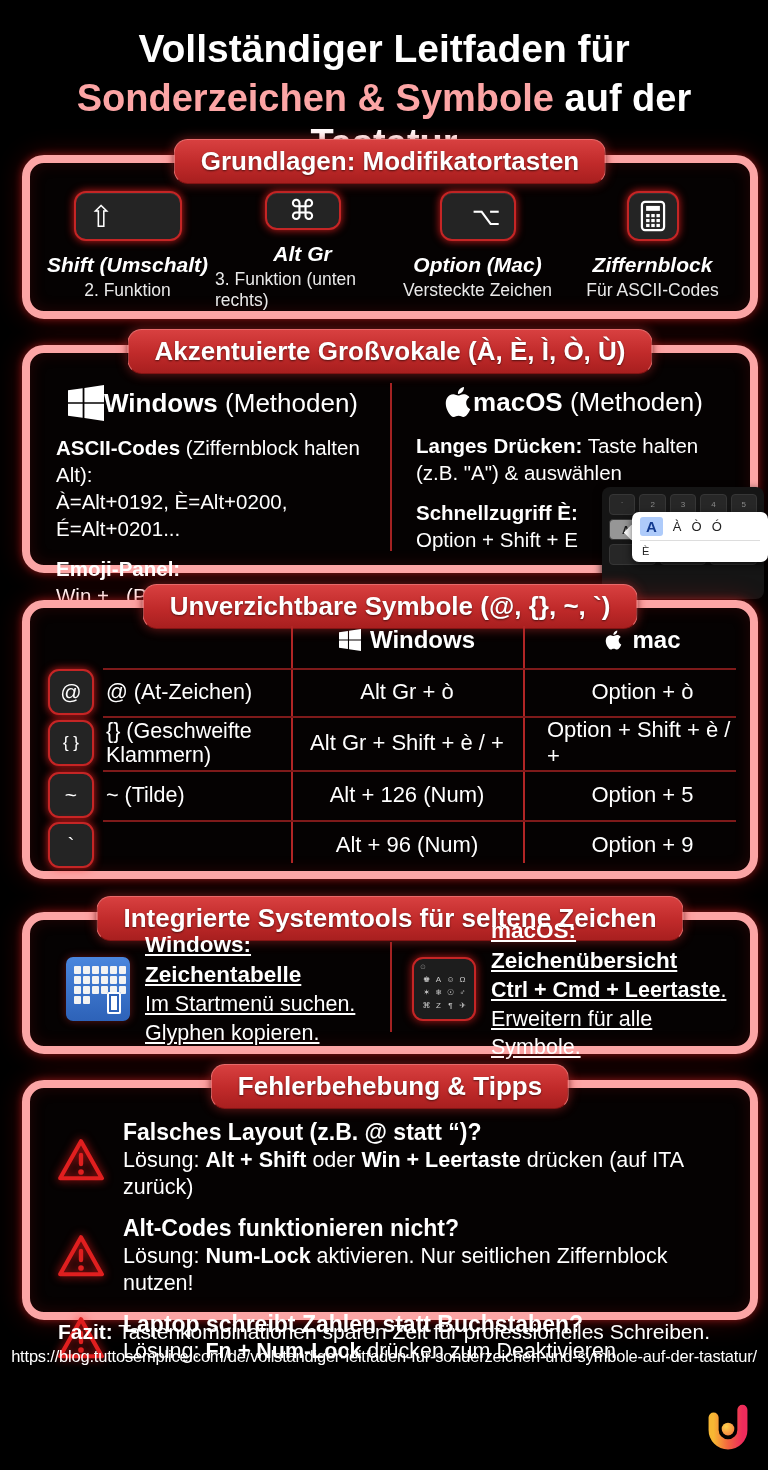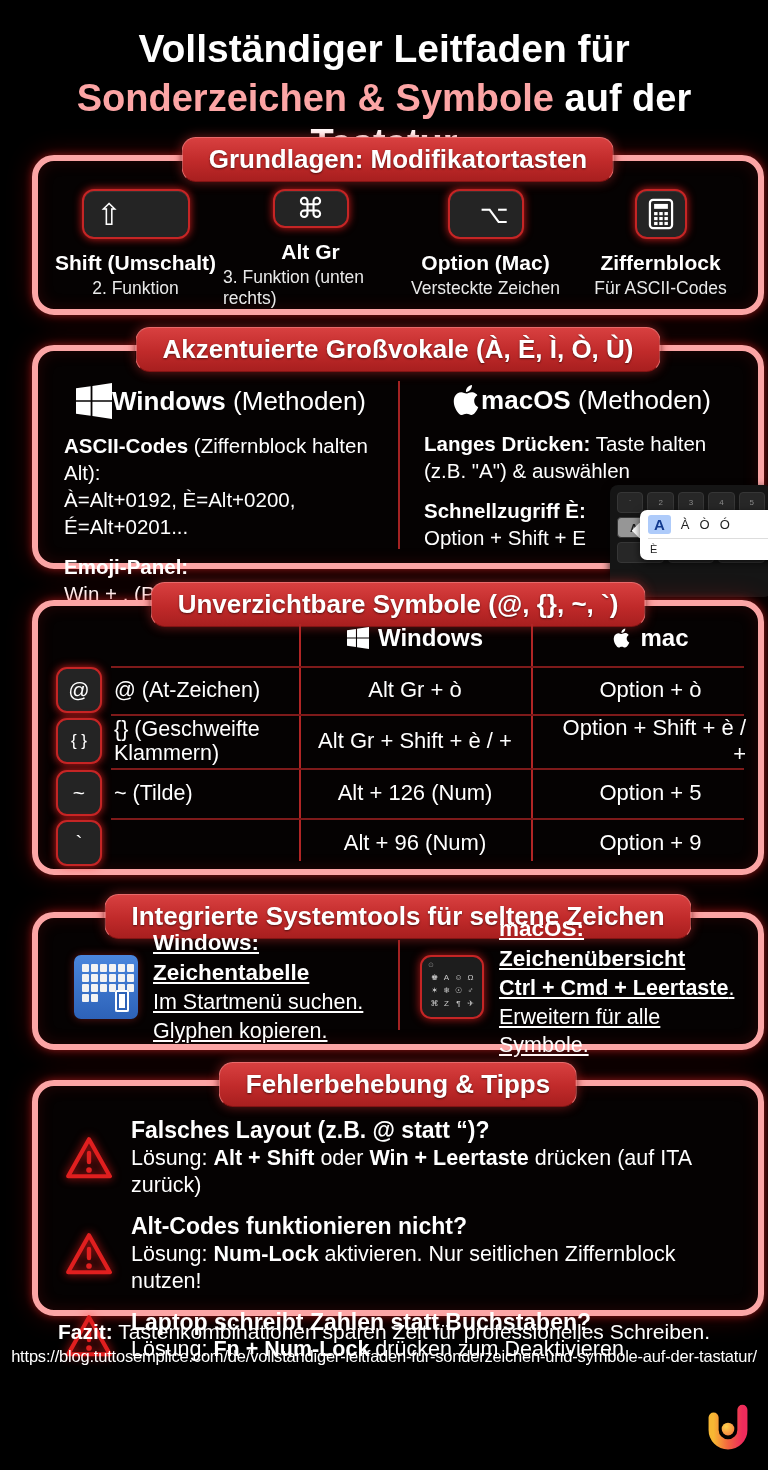--- a/index.html
+++ b/index.html
@@ -4,40 +4,40 @@
 <style>
   html,body{margin:0;padding:0;background:#000;}
   .page{position:relative;width:768px;height:1470px;background:#000;overflow:hidden;
         font-family:"Liberation Sans",sans-serif;color:#fff;}
   
   .title{position:absolute;top:26px;left:0;right:0;text-align:center;line-height:1.18;}
   .title .l1{font-size:39px;font-weight:bold;color:#fff;}
   .title .l2{font-size:38px;font-weight:bold;margin-top:4px;}
   .title .red{color:#fca5a5;}
   
-  .panel{position:absolute;left:32px;width:720px;border:6px solid #fca5a5;border-radius:22px;
+  .panel{position:absolute;left:22px;width:720px;border:8px solid #fca5a5;border-radius:22px;
          background:rgba(10,3,3,.55);
          box-shadow:0 0 9px rgba(255,45,45,.5),0 0 26px rgba(255,25,25,.22),inset 0 0 16px rgba(190,25,25,.18);}
   .pill{position:absolute;top:-24px;left:50%;transform:translateX(-50%);
         background:linear-gradient(180deg,#d84040 0%,#c02a2a 55%,#a81f1f 100%);
         border:1px solid #e86a6a;border-bottom-color:#821414;border-radius:14px;
         padding:6px 26px;font-size:26px;font-weight:bold;color:#fff;white-space:nowrap;
         box-shadow:0 0 12px rgba(255,60,60,.45),0 3px 6px rgba(0,0,0,.6);text-shadow:0 1px 2px rgba(0,0,0,.55);}
   
   .p1{top:155px;height:148px;}
   .mod-grid{display:flex;height:100%;padding:28px 10px 0;box-sizing:border-box;}
   .mod{flex:1;display:flex;flex-direction:column;align-items:center;}
   .keycap{background:#242424;border:2px solid #c52525;border-radius:12px;
           box-shadow:0 0 9px rgba(255,35,35,.8),inset 0 1px 0 rgba(255,255,255,.07);
           color:#fff;display:flex;align-items:center;height:50px;margin-bottom:12px;box-sizing:border-box;}
   .keycap.shift{width:108px;justify-content:flex-start;padding-left:13px;font-size:30px;}
   .keycap.altgr{width:76px;justify-content:center;font-size:28px;}
   .keycap.option{width:76px;justify-content:flex-end;padding-right:13px;font-size:25px;}
   .keycap.num{width:52px;justify-content:center;}
-  .mod-label{font-size:21px;font-weight:bold;}
+  .mod-label{font-size:21px;font-weight:bold;font-style:italic;}
   .mod-sub{font-size:17.5px;color:#e9e9e9;margin-top:3px;}
   
   .p2{top:345px;height:212px;}
   .acc-grid{display:flex;height:100%;padding-top:32px;box-sizing:border-box;position:relative;}
   .vdiv{position:absolute;left:50%;top:30px;bottom:14px;width:2px;background:#a32222;}
   .acc-col{flex:1;padding:0 20px 0 26px;position:relative;box-sizing:border-box;}
   .os-head{display:flex;align-items:center;justify-content:center;gap:0;font-size:26px;margin-bottom:13px;}
   .os-head b{font-weight:bold;}
   .acc-p{font-size:20.5px;line-height:1.32;margin-bottom:13px;}
   .acc-p b{font-weight:bold;}
@@ -59,21 +59,21 @@
   
   .p3{top:600px;height:263px;}
   .tblwrap{position:absolute;inset:0;}
   .hline{position:absolute;left:73px;right:14px;height:2px;background:#7e1a1a;}
   .vline{position:absolute;top:18px;bottom:8px;width:2px;background:#b02525;}
   .trow{position:absolute;left:0;right:0;}
   .cell{position:absolute;display:flex;align-items:center;}
   .c-icon{left:15px;width:52px;justify-content:center;}
   .c-name{left:76px;width:182px;font-size:21.5px;line-height:1.12;}
   .c-win{left:261px;width:232px;justify-content:center;text-align:center;font-size:22px;}
-  .c-mac{left:493px;right:12px;justify-content:center;text-align:right;font-size:22px;padding-left:24px;}
+  .c-mac{left:493px;right:12px;justify-content:center;text-align:left;font-size:22px;padding-left:24px;}
   .c-win b,.c-mac b{font-weight:normal;}
   .thead{font-size:24px;font-weight:bold;display:flex;align-items:center;justify-content:center;gap:9px;}
   .skey{width:46px;height:46px;background:#242424;border:2px solid #c52525;border-radius:11px;
         box-shadow:0 0 9px rgba(255,35,35,.8);color:#fff;display:flex;align-items:center;justify-content:center;
         font-size:21px;box-sizing:border-box;}
   
   .p4{top:912px;height:126px;}
   .tools{display:flex;height:100%;padding:24px 14px 12px;box-sizing:border-box;position:relative;text-decoration:underline;}
   .tools .vdiv2{position:absolute;left:50%;top:22px;bottom:14px;width:2px;background:#a32222;}
   .tool{flex:1;display:flex;align-items:center;gap:15px;padding:0 6px 0 22px;box-sizing:border-box;}

